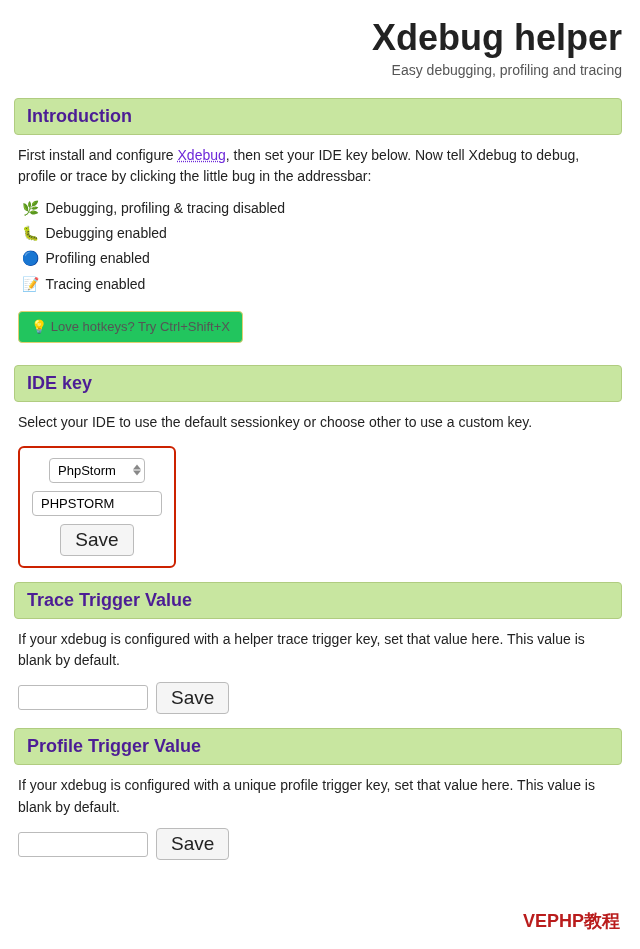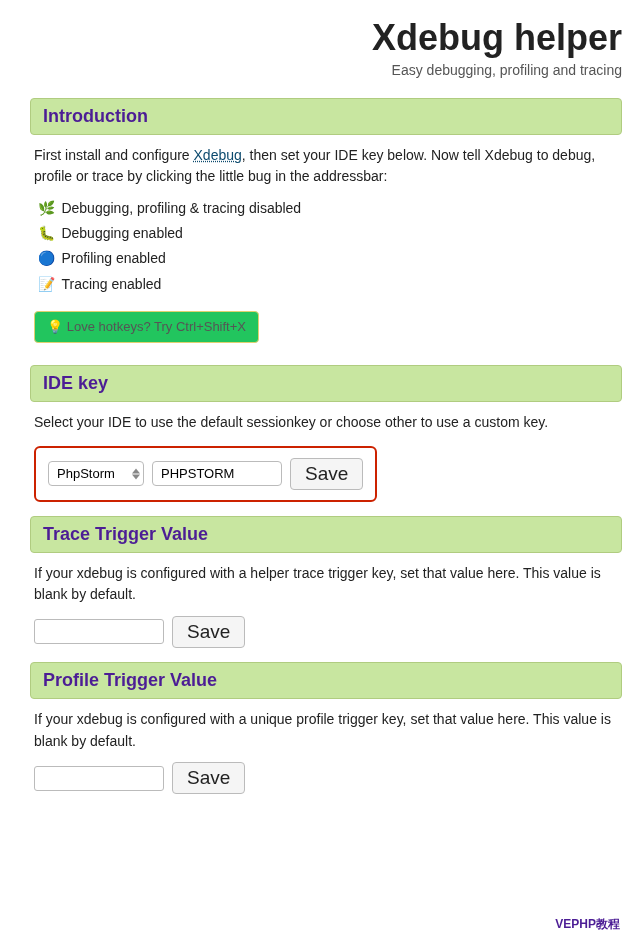--- a/index.html
+++ b/index.html
@@ -6,21 +6,21 @@
     body {
       font-family: Arial, sans-serif;
       font-size: 14px;
       background: #fff;
       width: 640px;
       min-height: 949px;
       color: #222;
       position: relative;
     }
     .page-wrapper {
-      padding: 0 18px 60px 30px;
+      padding: 0 18px 60px 14px;
     }
     
     .header {
       text-align: right;
       padding: 18px 0 6px 0;
       border-bottom: none;
     }
     .header-title {
       font-size: 36px;
       font-weight: bold;
@@ -47,21 +47,21 @@
     }
     
     .content-block {
       margin: 10px 4px;
       line-height: 1.55;
     }
     .content-block p {
       margin-bottom: 8px;
     }
     .xdebug-link {
-      color: #0c4a6e;
+      color: #6d28d9;
       text-decoration: underline dotted;
       cursor: pointer;
     }
     .icon-list {
       list-style: none;
       margin: 8px 0 10px 4px;
       line-height: 1.8;
     }
     .icon-list li {
       display: flex;
@@ -82,20 +82,21 @@
     
     .ide-key-row {
       display: flex;
       align-items: center;
       gap: 8px;
       margin: 12px 0 6px 0;
       border: 2px solid #cc2200;
       border-radius: 6px;
       padding: 10px 12px;
       width: fit-content;
+      flex-direction: column;
     }
     .ide-select-wrapper {
       position: relative;
       display: inline-flex;
       align-items: center;
     }
     .ide-select {
       appearance: none;
       -webkit-appearance: none;
       background: #fff;
@@ -161,23 +162,23 @@
       padding: 4px 8px;
       font-size: 13px;
       width: 130px;
       background: #fff;
     }
     
     .footer-watermark {
       position: absolute;
       bottom: 16px;
       right: 20px;
-      font-size: 12px;
+      font-size: 18px;
       font-weight: bold;
-      color: #4c1d95;
+      color: #b91c1c;
     }
   </style>
 </head>
 <body>
 
 <div class="page-wrapper">
 
   <div class="header">
     <div class="header-title">Xdebug helper</div>
     <div class="header-subtitle">Easy debugging, profiling and tracing</div>

